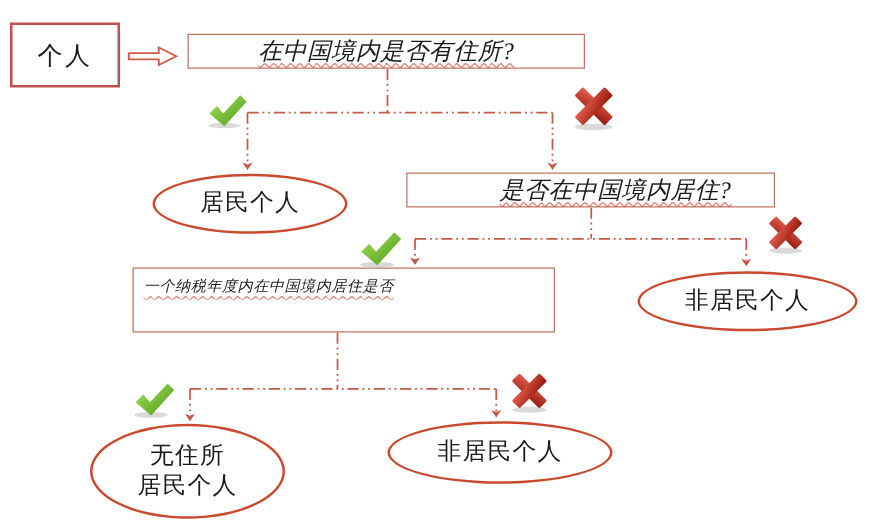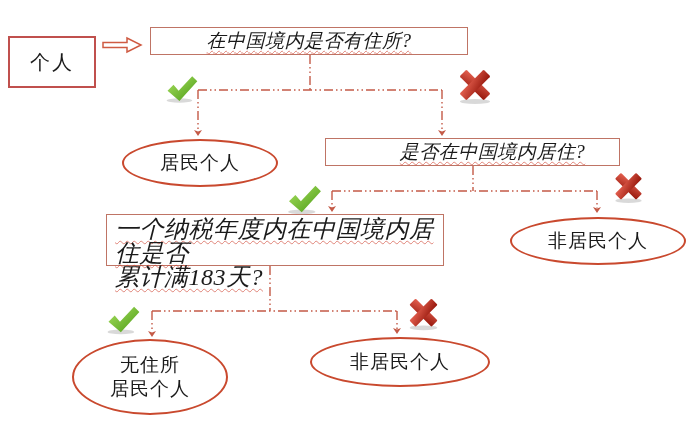--- a/index.html
+++ b/index.html
@@ -22,21 +22,21 @@
     align-items:center;justify-content:center;font-size:19px;line-height:1.25;
     letter-spacing:1px;text-align:center;
   }
   .squiggle{
     text-decoration-line:underline;text-decoration-style:wavy;
     text-decoration-color:rgba(205,62,43,.6);text-decoration-thickness:1px;
     text-underline-offset:3px;
     font-style:italic;
   }
   .multiline{display:block;align-items:flex-start;justify-content:flex-start;
-    padding:2px 6px 0 8px;font-size:24px;line-height:24px;}
+    padding:2px 6px 0 8px;font-size:12px;line-height:24px;}
   .mark{position:absolute;z-index:3;}
   .conn{fill:none;stroke:#c45a47;stroke-width:1.4;stroke-dasharray:9 3 1.5 3 1.5 3;}
   .ahead{fill:#c45a47;}
 </style>
 </head>
 <body>
 
 <div id="canvas">
 
   <svg width="0" height="0" style="position:absolute" aria-hidden="true">
@@ -62,35 +62,34 @@
 
     <path class="conn" d="M473,166 L473,191 M332,191 L597,191 M332,191 L332,208 M597,191 L597,208"></path>
     <path class="ahead" d="M328,206 L332,212 L336,206 L332,207.5 Z"></path>
     <path class="ahead" d="M593,207 L597,213 L601,207 L597,208.5 Z"></path>
 
     <path class="conn" d="M270,266 L270,311 M152,311 L397,311 M152,311 L152,332 M397,311 L397,329"></path>
     <path class="ahead" d="M148,331 L152,337 L156,331 L152,332.5 Z"></path>
     <path class="ahead" d="M393,328 L397,334 L401,328 L397,329.5 Z"></path>
   </svg>
 
-  <div class="node startbox" style="left:8px;top:36px;width:88px;height:52px;">
+  <div class="node startbox" style="left:8px;top:18px;width:88px;height:52px;">
     <span>个人</span>
   </div>
 
   <div class="node qbox" style="left:150px;top:27px;width:318px;height:28px;">
     <span class="squiggle">在中国境内是否有住所?</span>
   </div>
 
   <div class="node qbox" style="left:325px;top:138px;width:295px;height:28px;padding-left:40px;">
     <span class="squiggle">是否在中国境内居住?</span>
   </div>
 
   <div class="node qbox multiline" style="left:106px;top:214px;width:338px;height:52px;">
     <span class="squiggle" style="display:block">一个纳税年度内在中国境内居住是否</span>
-    <span class="squiggle" style="display:block">累计满183天?</span>
   </div>
 
   <div class="node oval" style="left:122px;top:139px;width:156px;height:48px;">
     <span>居民个人</span>
   </div>
 
   <div class="node oval" style="left:510px;top:217px;width:176px;height:48px;">
     <span>非居民个人</span>
   </div>
 

